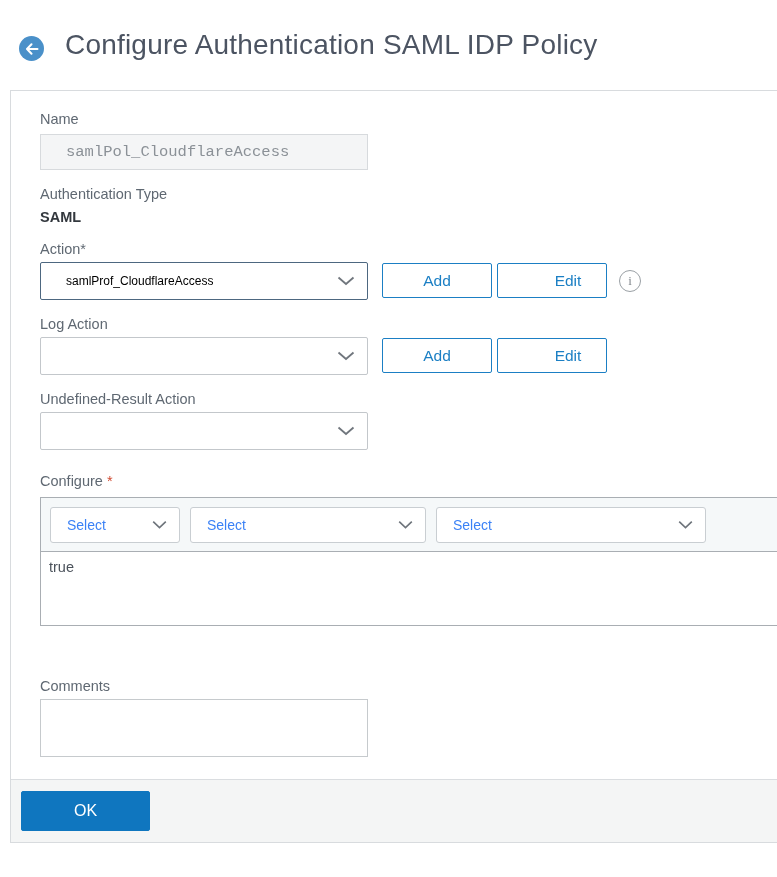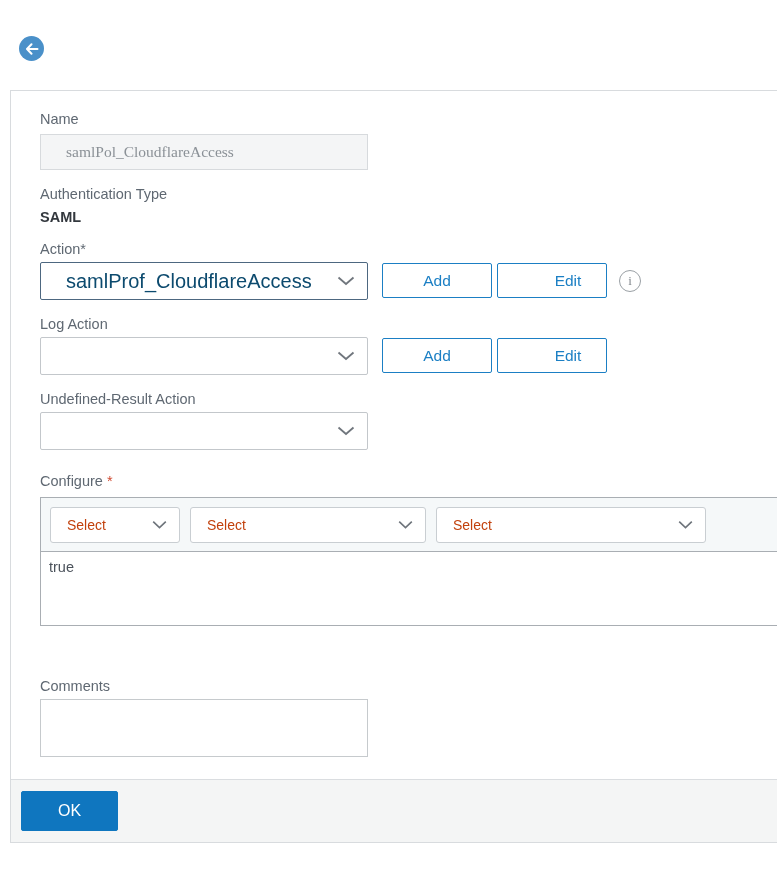--- a/index.html
+++ b/index.html
@@ -21,29 +21,29 @@
 
   .field-label { font-size: 14.5px; color: #5f6872; line-height: 17px; }
   .required-mark { color: #cf4a31; }
 
   .group { margin-top: 16px; }
   .group:first-child { margin-top: 0; }
 
   
   .text-input { display: block; width: 328px; height: 36px; margin-top: 6px;
     background: #f4f5f6; border: 1px solid #d7dadd; color: #8b9197;
-    font-size: 15.5px; padding-left: 25px; font-family: Liberation Serif, serif; }
+    font-size: 15.5px; padding-left: 25px; font-family: Liberation Mono, monospace; }
   .static-value { margin-top: 6px; font-size: 14.5px; font-weight: bold; color: #33383e; }
 
   .select-row { display: flex; align-items: flex-start; margin-top: 4px; }
   .dropdown { position: relative; width: 328px; height: 38px; background: #fff;
     border: 1px solid #c3c7cb; border-radius: 2px; display: flex; align-items: center;
     cursor: pointer; }
   .dropdown.focused { border-color: #4d6780; }
-  .dropdown .dd-value { padding-left: 25px; font-size: 20px; color: #0c4a6e;
+  .dropdown .dd-value { padding-left: 25px; font-size: 12px; color: #000000;
     overflow: hidden; white-space: nowrap; }
   .chevron { position: absolute; right: 12px; top: 50%; transform: translateY(-50%);
     display: flex; }
 
   .btn-outline { width: 110px; height: 35px; margin-top: 1px; background: #fff;
     border: 1px solid #1b7fc4; border-radius: 2px; color: #1b7fc4; font-size: 15.5px;
     cursor: pointer; font-family: "Liberation Sans", sans-serif; text-align: center; }
   .btn-add { margin-left: 14px; }
   .btn-edit { margin-left: 5px; padding-left: 32px; }
 
@@ -53,53 +53,54 @@
     font-family: "Liberation Serif", serif; }
 
   
   .group-expression { margin-top: 23px; }
   .expr-container { margin-top: 7px; width: 760px; border: 1px solid #a9aeb3; }
   .expr-toolbar { background: #f5f8f9; border-bottom: 1px solid #a9aeb3;
     padding: 9px 0 8px 9px; display: flex; }
   .mini-select { position: relative; height: 36px; background: #fff;
     border: 1px solid #c9ced2; border-radius: 3px; display: flex; align-items: center;
     cursor: pointer; margin-right: 10px; }
-  .mini-select .dd-value { padding-left: 16px; font-size: 14px; color: #c2410c; }
+  .mini-select .dd-value { padding-left: 16px; font-size: 14px; color: #3b82f6; }
   .ms-1 { width: 130px; } .ms-2 { width: 236px; } .ms-3 { width: 270px; }
   .expr-textarea { display: block; width: 100%; height: 73px; border: none;
     resize: none; padding: 7px 8px; font-size: 14.5px; color: #4b525b;
     font-family: "Liberation Sans", sans-serif; outline: none; background: #fff; }
 
   
   .group-comments { margin-top: 52px; }
   .comments-box { display: block; width: 328px; height: 58px; margin-top: 4px;
     border: 1px solid #c6cacd; resize: none; padding: 6px 8px; font-size: 14.5px;
     color: #4b525b; font-family: "Liberation Sans", sans-serif; background: #fff; }
 
   
   .footer { margin-top: 22px; background: #f4f5f5; border-top: 1px solid #dadde0;
     padding: 11px 0 11px 10px; display: flex; }
-  .btn-ok { width: 97px; height: 40px; background: #0f76bf; border: 1px solid #0f76bf;
+  .btn-ok { width: 129px; height: 40px; background: #0f76bf; border: 1px solid #0f76bf;
     border-radius: 2px; color: #fff; font-size: 16px; cursor: pointer;
     font-family: "Liberation Sans", sans-serif; }
   .btn-close { width: 121px; height: 40px; margin-left: 15px; background: #fff;
     border: 1px solid #979ca1; border-radius: 2px; color: #32475c; font-size: 16.5px;
     cursor: pointer; font-family: "Liberation Sans", sans-serif; }
 </style>
 </head>
 <body>
 
 <div class="header">
   <button class="back-btn">
     <span style="display:flex;">
       <svg width="14" height="12" viewBox="0 0 14 12">
         <path d="M6.5 1.2 L2 6 l4.5 4.8 M2.2 6 H12.5" fill="none" stroke="#ffffff" stroke-width="2" stroke-linecap="round" stroke-linejoin="round"></path>
       </svg>
     </span>
   </button>
+  <div class="page-title">Configure Authentication SAML IDP Policy</div>
 </div>
 
 <div class="panel">
   <div class="panel-inner">
 
     <div class="group">
       <div class="field-label">Name</div>
       <input class="text-input" type="text" disabled="" value="samlPol_CloudflareAccess" style="">
     </div>
 

